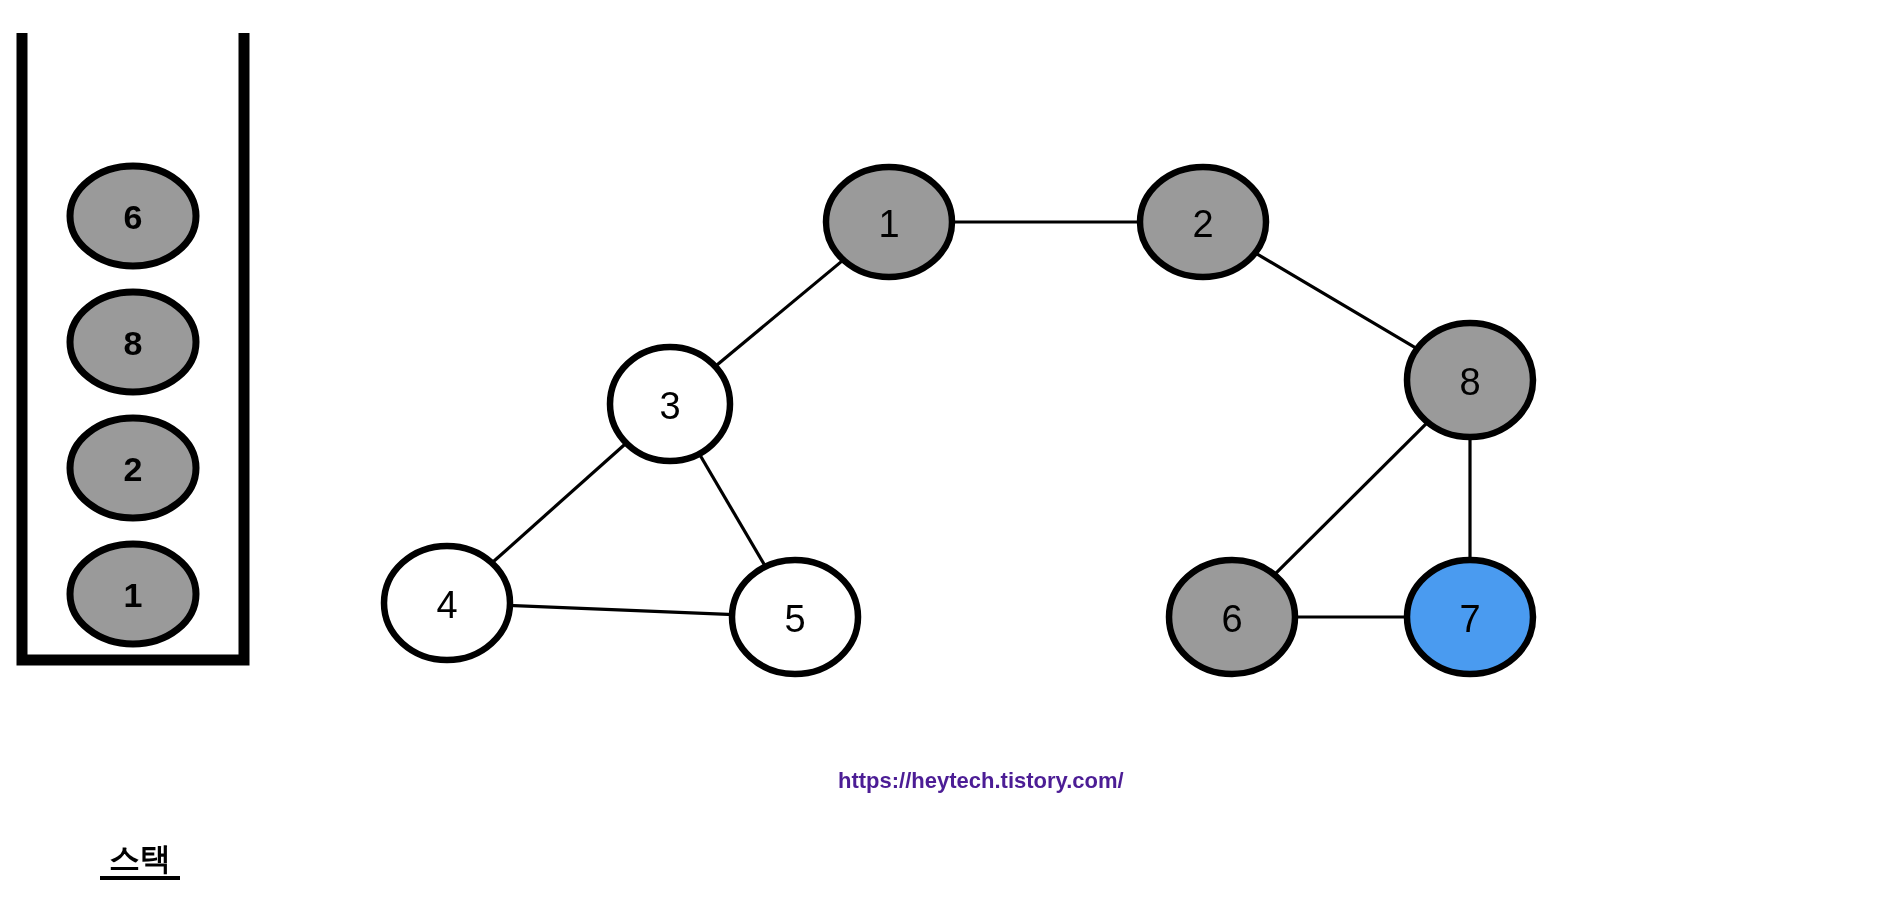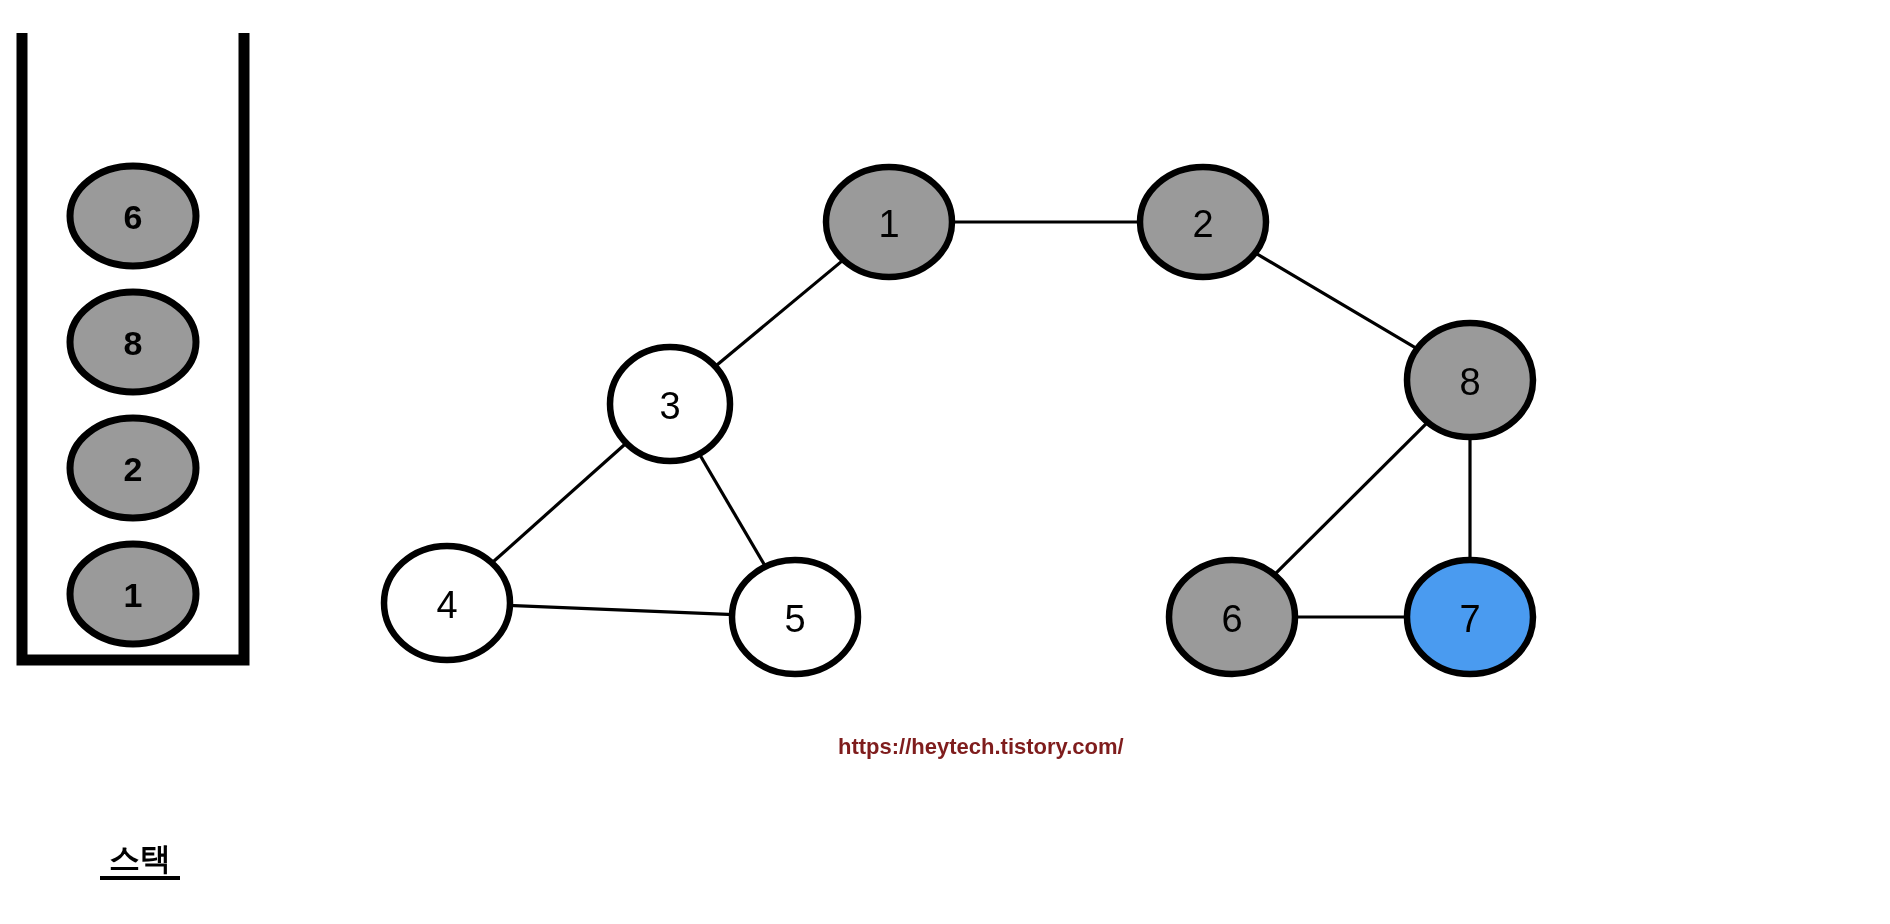--- a/index.html
+++ b/index.html
@@ -125,15 +125,15 @@
           <text x="1232" y="619" class="graph-node-label">6</text>
           <ellipse cx="1470" cy="617" rx="63" ry="57" fill="#4a9bf0" class="graph-node-shape"></ellipse>
           <text x="1470" y="619" class="graph-node-label">7</text>
           <ellipse cx="1470" cy="380" rx="63" ry="57" fill="#9a9a9a" class="graph-node-shape"></ellipse>
           <text x="1470" y="382" class="graph-node-label">8</text>
         </g>
     </g>
 
   </svg>
 
-  <div class="watermark" style="left: 838px; top: 734px; color: #7f1d1d;">https://heytech.tistory.com/</div>
+  <div class="watermark" style="left: 838px; top: 768px; color: #4c1d95;">https://heytech.tistory.com/</div>
 
 </div>
 
 </body></html>

